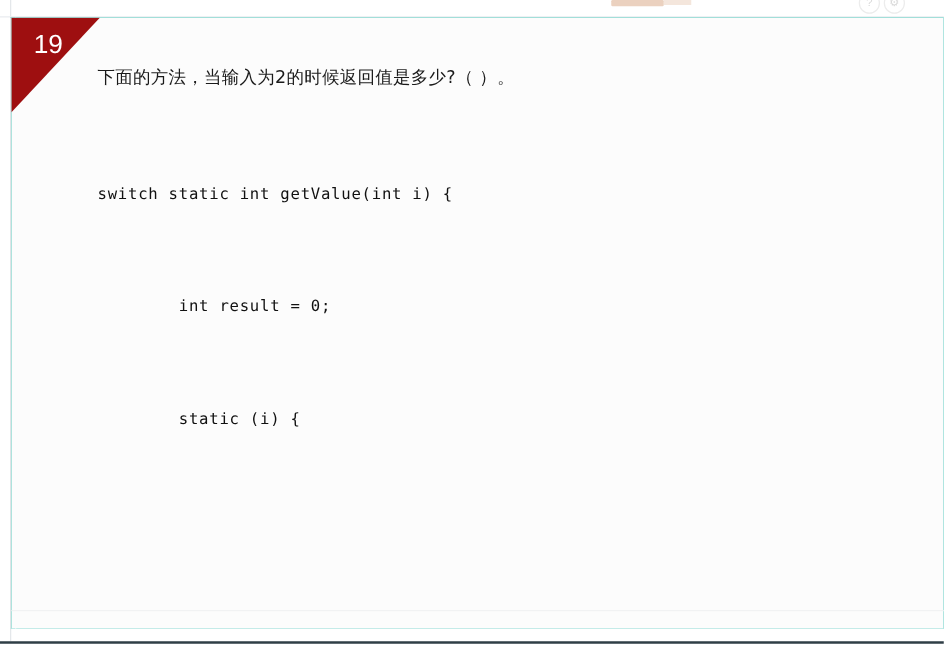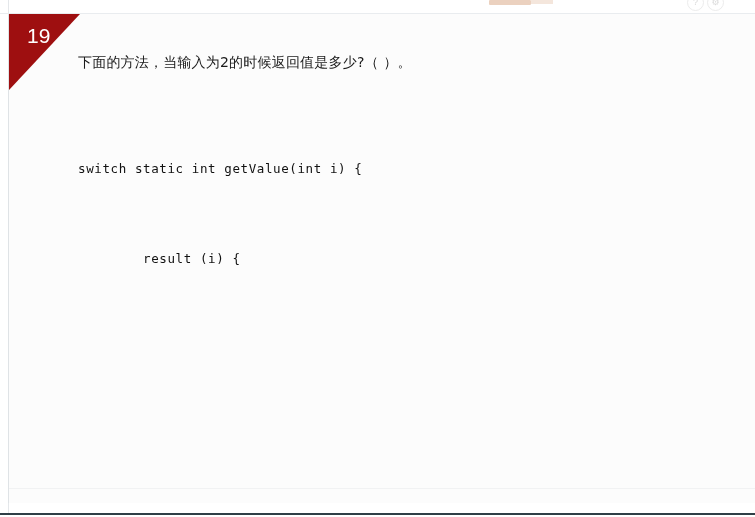--- a/index.html
+++ b/index.html
@@ -137,21 +137,21 @@
     position: absolute;
     left: 69px;
     top: 38px;
     width: 660px;
   }
   .question-text {
     font-family: "DejaVu Sans", "Liberation Sans", sans-serif;
     font-size: 14px;
     line-height: 20px;
     color: #1a1a1a;
-    margin: 0 0 22px 0;
+    margin: 0 0 8px 0;
     letter-spacing: .2px;
   }
   .code-block {
     margin: 0;
     padding: 0;
     font-family: "DejaVu Sans Mono", "Liberation Mono", monospace;
     font-size: 12.5px;
     line-height: 30px;
     color: #111111;
     white-space: pre;
@@ -207,21 +207,22 @@
       <div class="ribbon">
         <div class="ribbon-tri"></div>
         <div class="ribbon-num">19</div>
       </div>
 
       <div class="content">
         <p class="question-text">下面的方法，当输入为2的时候返回值是多少?（  ）。</p>
 
         <div class="code-block">
           <span class="code-line">switch static int getValue(int i) {</span>
-          <span class="code-line">        result (i) {</span>
+          <span class="code-line">        int result = 0;</span>
+          <span class="code-line">        static (i) {</span>
           
           
           
           
           
           
           
           
         </div>
 

